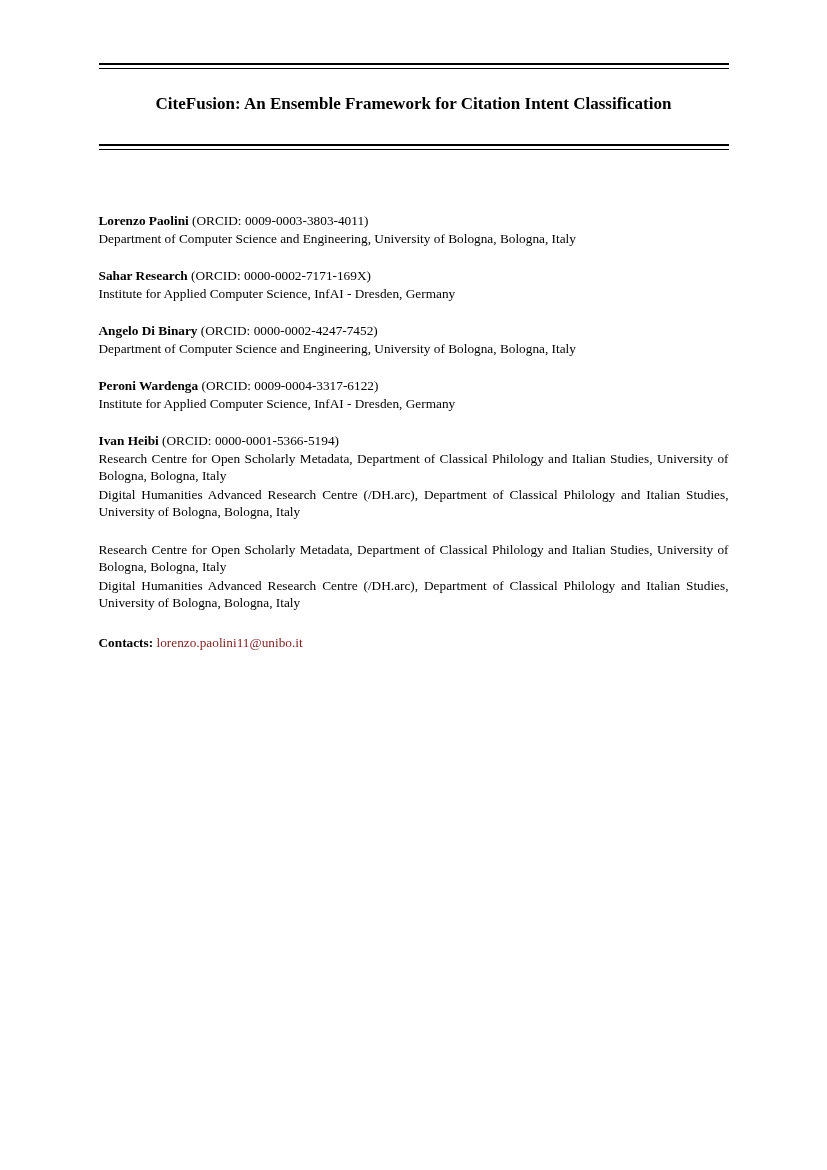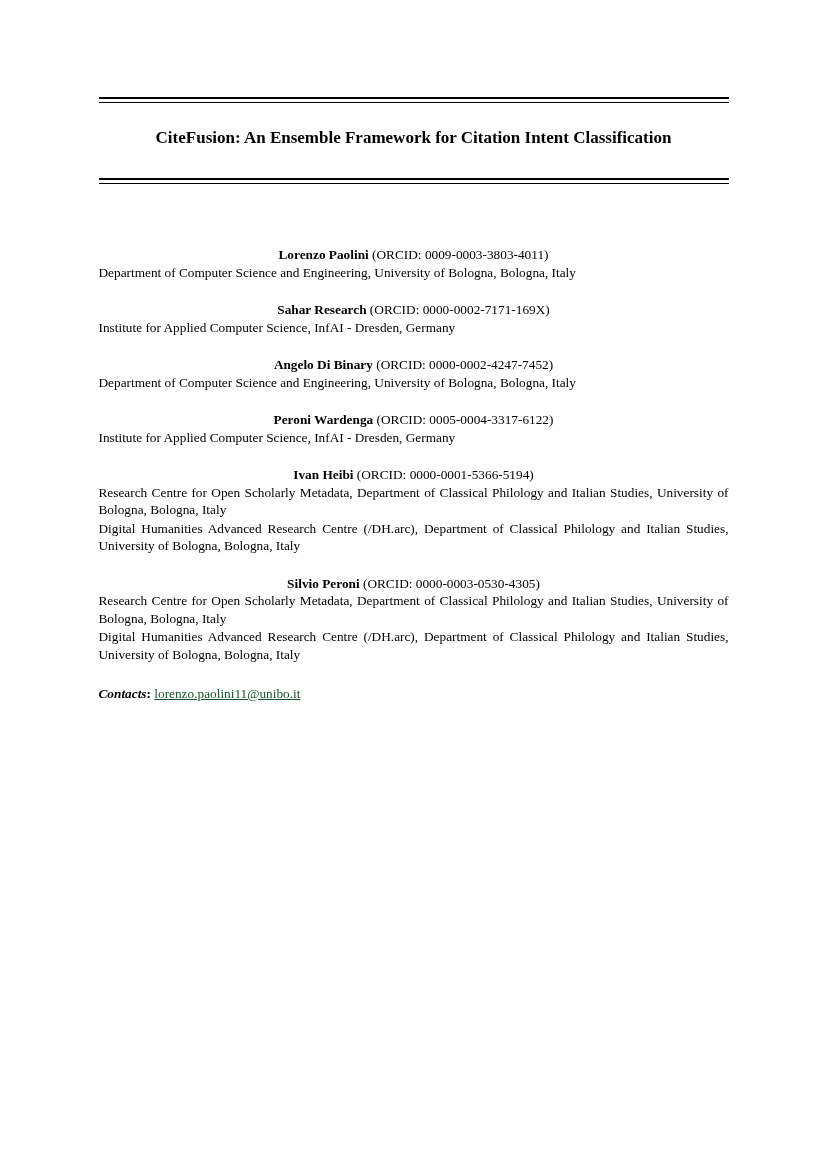--- a/index.html
+++ b/index.html
@@ -9,22 +9,22 @@
   }
   body {
     width: 827px;
     height: 1170px;
     font-family: "Liberation Serif", "DejaVu Serif", serif;
     color: #000000;
     -webkit-font-smoothing: antialiased;
   }
   .page {
     width: 630px;
-    margin: 8px auto;
-    padding-top: 89px;
+    margin: 0 auto;
+    padding-top: 63px;
     box-sizing: border-box;
   }
   .rule {
     height: 3px;
     border-top: 2px solid #000000;
     border-bottom: 1px solid #000000;
   }
   .title-block {
     padding: 21px 12px 27px 12px;
     text-align: center;
@@ -38,44 +38,41 @@
   .authors {
     margin-top: 62px;
     font-size: 13.3px;
     line-height: 17.5px;
   }
   .author-group {
     margin-bottom: 20px;
   }
   .author-line {
     margin: 0;
-    text-align: center;
   }
   .author-name {
     font-weight: bold;
   }
   .affil {
     margin: 0 0 1px 0;
     text-align: justify;
   }
   .contacts {
     margin: 22px 0 0 0;
     font-size: 13.3px;
     line-height: 17.5px;
   }
   .contacts-label {
     font-weight: bold;
-    font-style: italic;
   }
   .contacts-sep {
     font-weight: bold;
   }
   .email {
-    color: #14532d;
-    text-decoration: underline;
+    color: #7f1d1d;
     cursor: pointer;
   }
 </style>
 </head>
 <body>
 
 <div class="page">
 
   <div class="rule"></div>
 
@@ -96,32 +93,31 @@
       <p class="author-line"><span class="author-name">Sahar Research</span><span> (ORCID: 0000-0002-7171-169X)</span></p>
       <p class="affil">Institute for Applied Computer Science, InfAI - Dresden, Germany</p>
     </div>
 
     <div class="author-group">
       <p class="author-line"><span class="author-name">Angelo Di Binary</span><span> (ORCID: 0000-0002-4247-7452)</span></p>
       <p class="affil">Department of Computer Science and Engineering, University of Bologna, Bologna, Italy</p>
     </div>
 
     <div class="author-group">
-      <p class="author-line"><span class="author-name">Peroni Wardenga</span><span> (ORCID: 0005-0004-3317-6122)</span></p>
+      <p class="author-line"><span class="author-name">Peroni Wardenga</span><span> (ORCID: 0009-0004-3317-6122)</span></p>
       <p class="affil">Institute for Applied Computer Science, InfAI - Dresden, Germany</p>
     </div>
 
     <div class="author-group">
       <p class="author-line"><span class="author-name">Ivan Heibi</span><span> (ORCID: 0000-0001-5366-5194)</span></p>
       <p class="affil">Research Centre for Open Scholarly Metadata, Department of Classical Philology and Italian Studies, University of Bologna, Bologna, Italy</p>
       <p class="affil">Digital Humanities Advanced Research Centre (/DH.arc), Department of Classical Philology and Italian Studies, University of Bologna, Bologna, Italy</p>
     </div>
 
     <div class="author-group">
-      <p class="author-line"><span class="author-name">Silvio Peroni</span><span> (ORCID: 0000-0003-0530-4305)</span></p>
       <p class="affil">Research Centre for Open Scholarly Metadata, Department of Classical Philology and Italian Studies, University of Bologna, Bologna, Italy</p>
       <p class="affil">Digital Humanities Advanced Research Centre (/DH.arc), Department of Classical Philology and Italian Studies, University of Bologna, Bologna, Italy</p>
     </div>
 
   </div>
 
   <p class="contacts"><span class="contacts-label">Contacts</span><span class="contacts-sep">: </span><a class="email">lorenzo.paolini11@unibo.it</a></p>
 
 </div>
 

